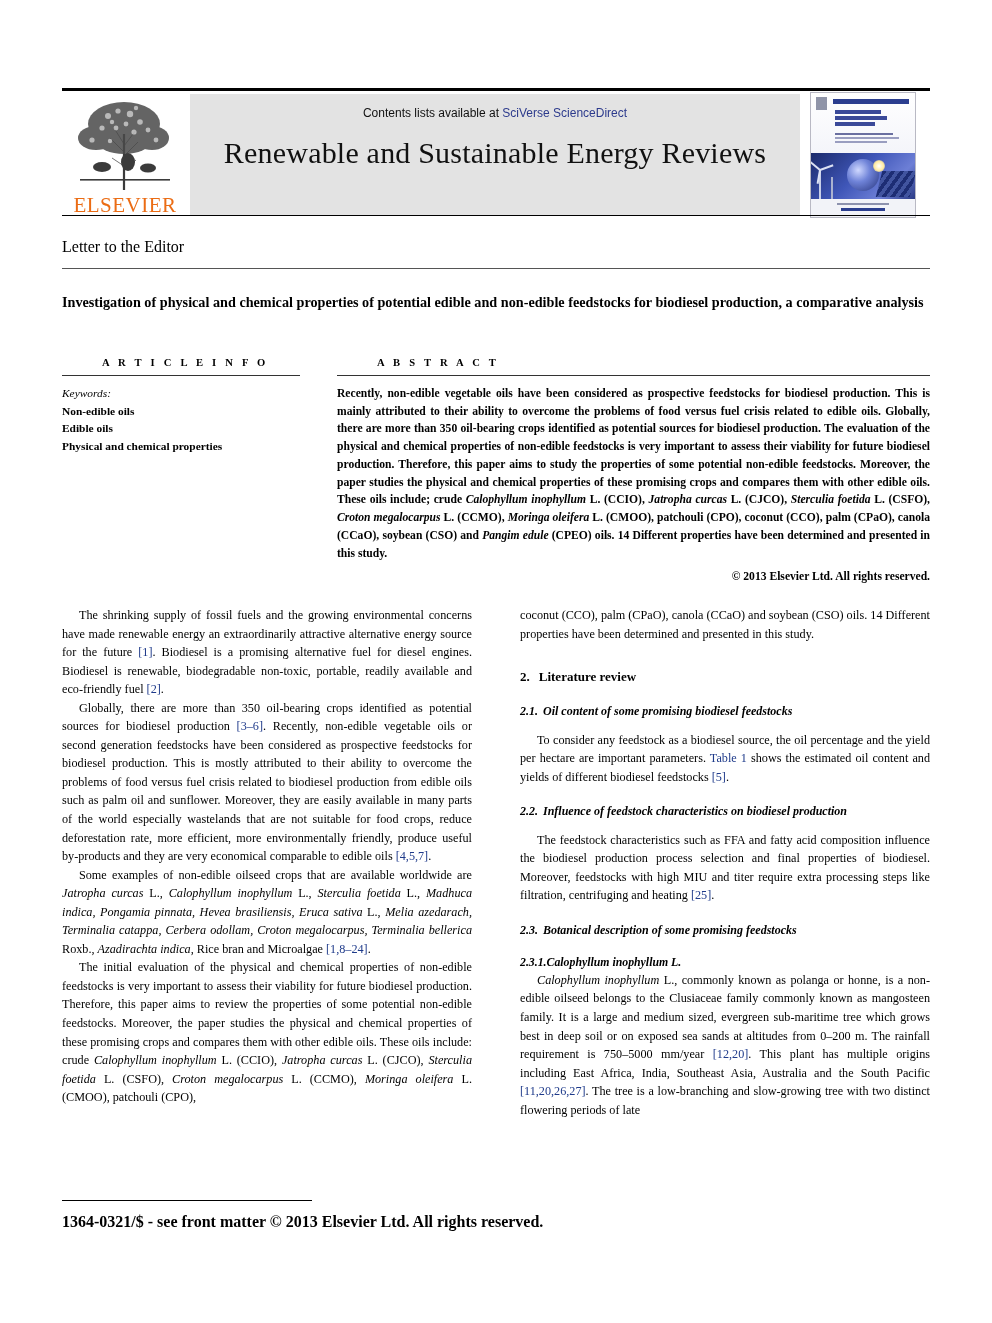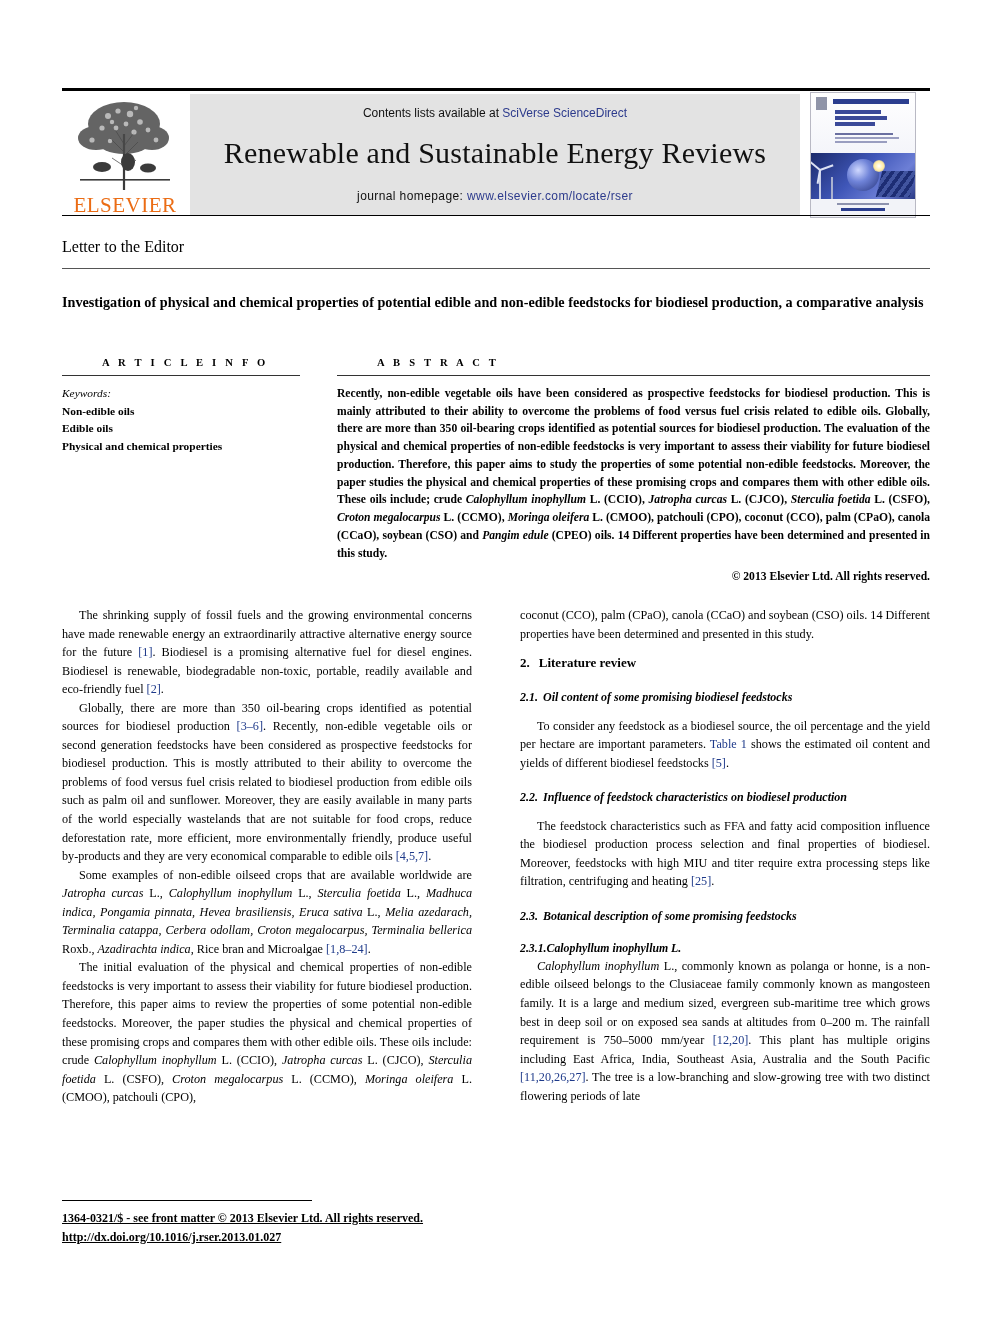--- a/index.html
+++ b/index.html
@@ -258,24 +258,23 @@
     left: 62px;
     width: 250px;
     height: 1px;
     background: #000;
   }
   .footer {
     position: absolute;
     top: 1209px;
     left: 62px;
     width: 600px;
-    font-size: 12px;
+    font-size: 16px;
     line-height: 1.6;
     font-weight: bold;
-    text-decoration: underline;
   }
 
   
   .cov-top {
     position: absolute; top: 0; left: 0; width: 104px; height: 60px;
     background: linear-gradient(180deg,#ffffff 0%, #f4f5fa 100%);
   }
   .cov-bar {
     position: absolute; top: 6px; left: 22px; width: 76px; height: 5px;
     background: #2b3e8f;
@@ -388,23 +387,20 @@
         <rect x="14" y="85" width="90" height="1.6" fill="#3b3b3b"></rect>
       </svg>
       <div class="elsevier-word">ELSEVIER</div>
     </div>
 
     <div class="grey-band">
       <div class="contents-line">
         <span>Contents lists available at </span><span class="sd-link">SciVerse ScienceDirect</span>
       </div>
       <div class="journal-title">Renewable and Sustainable Energy Reviews</div>
-      <div class="homepage-line">
-        <span>journal homepage: </span><span class="hp-link">www.elsevier.com/locate/rser</span>
-      </div>
     </div>
 
     <div class="cover-box">
       <div class="cov-top">
         <div class="cov-sq"></div>
         <div class="cov-bar"></div>
         <div class="cov-t1"></div>
         <div class="cov-t2"></div>
         <div class="cov-t3"></div>
         <div class="cov-t4"></div>
@@ -460,21 +456,21 @@
       <p class="para"><span>Globally, there are more than 350 oil-bearing crops identified as potential sources for biodiesel production </span><span class="ref">[3–6]</span><span>. Recently, non-edible vegetable oils or second generation feedstocks have been considered as prospective feedstocks for biodiesel production. This is mostly attributed to their ability to overcome the problems of food versus fuel crisis related to biodiesel production from edible oils such as palm oil and sunflower. Moreover, they are easily available in many parts of the world especially wastelands that are not suitable for food crops, reduce deforestation rate, more efficient, more environmentally friendly, produce useful by-products and they are very economical comparable to edible oils </span><span class="ref">[4,5,7]</span><span>.</span></p>
 
       <p class="para"><span>Some examples of non-edible oilseed crops that are available worldwide are </span><i>Jatropha curcas</i><span> L., </span><i>Calophyllum inophyllum</i><span> L., </span><i>Sterculia foetida</i><span> L., </span><i>Madhuca indica, Pongamia pinnata, Hevea brasiliensis, Eruca sativa</i><span> L., </span><i>Melia azedarach, Terminalia catappa, Cerbera odollam, Croton megalocarpus, Terminalia bellerica</i><span> Roxb., </span><i>Azadirachta indica</i><span>, Rice bran and Microalgae </span><span class="ref">[1,8–24]</span><span>.</span></p>
 
       <p class="para"><span>The initial evaluation of the physical and chemical properties of non-edible feedstocks is very important to assess their viability for future biodiesel production. Therefore, this paper aims to review the properties of some potential non-edible feedstocks. Moreover, the paper studies the physical and chemical properties of these promising crops and compares them with other edible oils. These oils include: crude </span><i>Calophyllum inophyllum</i><span> L. (CCIO), </span><i>Jatropha curcas</i><span> L. (CJCO), </span><i>Sterculia foetida</i><span> L. (CSFO), </span><i>Croton megalocarpus</i><span> L. (CCMO), </span><i>Moringa oleifera</i><span> L. (CMOO), patchouli (CPO),</span></p>
     </div>
 
     <div class="col col-right">
       <p class="para noindent">coconut (CCO), palm (CPaO), canola (CCaO) and soybean (CSO) oils. 14 Different properties have been determined and presented in this study.</p>
 
-      <h2 class="num-head" style="margin-top:12px;"><span class="n">2.</span><span>Literature review</span></h2>
+      <h2 class="num-head" style="margin-top:26px;"><span class="n">2.</span><span>Literature review</span></h2>
 
       <h3 class="sub-head"><span class="n">2.1.</span><span>Oil content of some promising biodiesel feedstocks</span></h3>
 
       <p class="para"><span>To consider any feedstock as a biodiesel source, the oil percentage and the yield per hectare are important parameters. </span><span class="ref">Table 1</span><span> shows the estimated oil content and yields of different biodiesel feedstocks </span><span class="ref">[5]</span><span>.</span></p>
 
       <h3 class="sub-head"><span class="n">2.2.</span><span>Influence of feedstock characteristics on biodiesel production</span></h3>
 
       <p class="para"><span>The feedstock characteristics such as FFA and fatty acid composition influence the biodiesel production process selection and final properties of biodiesel. Moreover, feedstocks with high MIU and titer require extra processing steps like filtration, centrifuging and heating </span><span class="ref">[25]</span><span>.</span></p>
 
       <h3 class="sub-head"><span class="n">2.3.</span><span>Botanical description of some promising feedstocks</span></h3>
@@ -482,16 +478,15 @@
       <h4 class="subsub-head"><span class="n">2.3.1.</span><span>Calophyllum inophyllum L.</span></h4>
 
       <p class="para" style="margin-top:1px;"><i>Calophyllum inophyllum</i><span> L., commonly known as polanga or honne, is a non-edible oilseed belongs to the Clusiaceae family commonly known as mangosteen family. It is a large and medium sized, evergreen sub-maritime tree which grows best in deep soil or on exposed sea sands at altitudes from 0–200 m. The rainfall requirement is 750–5000 mm/year </span><span class="ref">[12,20]</span><span>. This plant has multiple origins including East Africa, India, Southeast Asia, Australia and the South Pacific </span><span class="ref">[11,20,26,27]</span><span>. The tree is a low-branching and slow-growing tree with two distinct flowering periods of late</span></p>
     </div>
 
   </div>
 
   <div class="footrule"></div>
   <div class="footer">
     <div>1364-0321/$ - see front matter © 2013 Elsevier Ltd. All rights reserved.</div>
-    <div>http://dx.doi.org/10.1016/j.rser.2013.01.027</div>
   </div>
 
 </div>
 
 </body></html>

